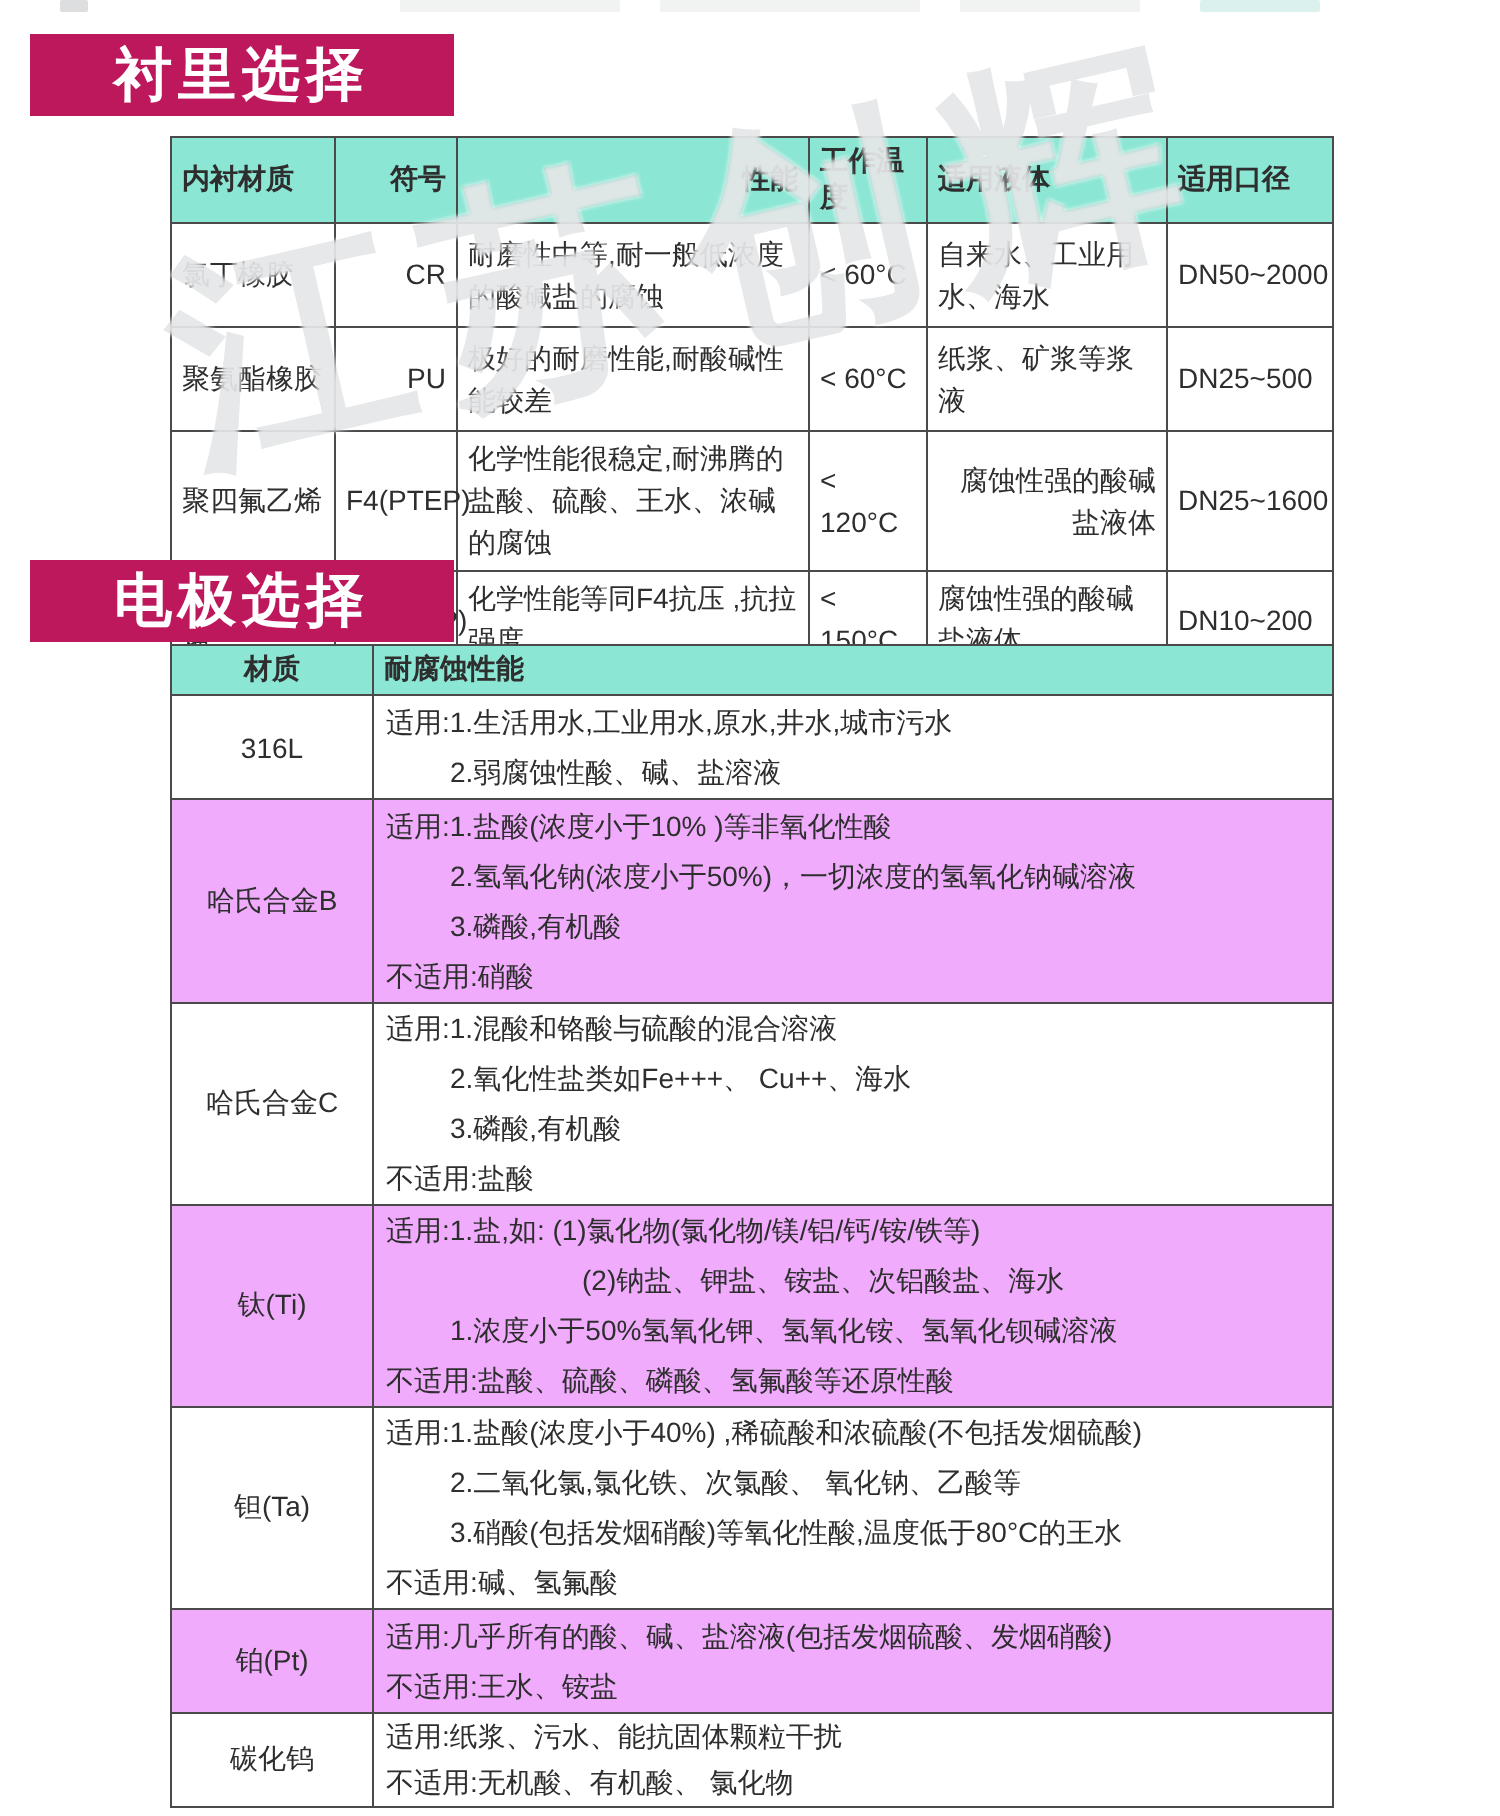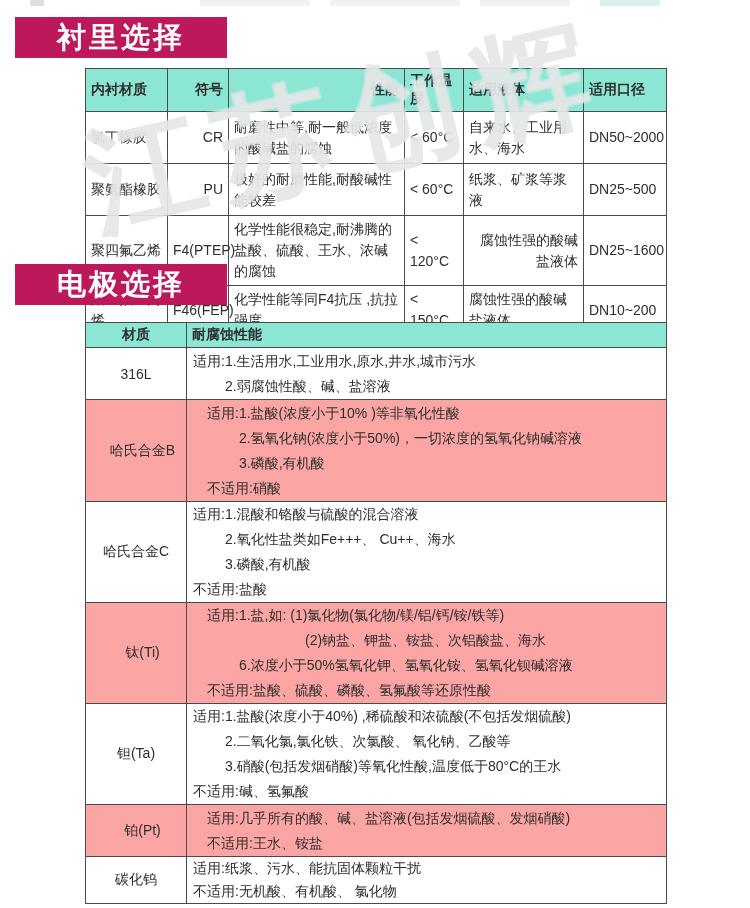--- a/index.html
+++ b/index.html
@@ -16,21 +16,21 @@
   .blip.b3{left:330px;width:130px;}
   .blip.b4{left:480px;width:90px;}
   .blip.b5{left:600px;width:60px;background:#39b29a;opacity:.18;}
 
   .banner{
     position:absolute;left:15px;width:212px;height:41px;background:#be185d;
     color:#ffffff;font-size:29px;font-weight:700;letter-spacing:3px;
     display:flex;align-items:center;justify-content:center;
   }
   .banner.one{top:17px;}
-  .banner.two{top:264px;font-family:Liberation Serif, serif;}
+  .banner.two{top:280px;font-family:Liberation Serif, serif;}
 
   table{border-collapse:collapse;table-layout:fixed;position:absolute;left:85px;background:#fff;}
   td,th{border:1px solid #4a4a4a;font-size:14px;vertical-align:middle;box-sizing:border-box;}
   th{background:#8ce6d4;font-weight:700;padding:3px 5px;text-align:left;}
 
   
   .t1{top:68px;width:581px;}
   .t1 th{height:32px;}
   .t1 th.c-center{text-align:right;}
   .t1 td{padding:3px 5px;line-height:21px;}
@@ -42,21 +42,21 @@
   
   .t2{top:322px;width:581px;}
   .t2 th{height:20px;}
   .t2 th.c-center{text-align:center;}
   .t2 td.mat{text-align:center;font-size:14px;}
   .t2 td.perf{padding:0;vertical-align:middle;}
   .t2 .line{line-height:25px;padding-right:4px;white-space:nowrap;overflow:hidden;}
   .t2 .ind0{padding-left:6px;}
   .t2 .ind1{padding-left:38px;}
   .t2 .ind2{padding-left:104px;}
-  .t2 tr.shade td{background:#fca5a5;padding-left:14px;}
+  .t2 tr.shade td{background:#f0abfc;}
   .t2 tr.h52 td{height:52px;}
   .t2 tr.h102 td{height:102px;}
   .t2 tr.h100 td{height:100px;}
   .t2 tr.h104 td{height:100px;}
   .t2 tr.h46 td{height:46px;}
   .t2 tr.h46 .line{line-height:23px;}
 
   .watermark{
     position:absolute;left:70px;top:110px;width:640px;
     font-size:118px;font-weight:700;letter-spacing:14px;white-space:nowrap;
@@ -177,21 +177,21 @@
         <div class="line ind1">2.氧化性盐类如Fe+++、 Cu++、海水</div>
         <div class="line ind1">3.磷酸,有机酸</div>
         <div class="line ind0">不适用:盐酸</div>
       </td>
     </tr>
     <tr class="h104 shade">
       <td class="mat">钛(Ti)</td>
       <td class="perf">
         <div class="line ind0">适用:1.盐,如: (1)氯化物(氯化物/镁/铝/钙/铵/铁等)</div>
         <div class="line ind2">(2)钠盐、钾盐、铵盐、次铝酸盐、海水</div>
-        <div class="line ind1">6.浓度小于50%氢氧化钾、氢氧化铵、氢氧化钡碱溶液</div>
+        <div class="line ind1">1.浓度小于50%氢氧化钾、氢氧化铵、氢氧化钡碱溶液</div>
         <div class="line ind0">不适用:盐酸、硫酸、磷酸、氢氟酸等还原性酸</div>
       </td>
     </tr>
     <tr class="h104">
       <td class="mat">钽(Ta)</td>
       <td class="perf">
         <div class="line ind0">适用:1.盐酸(浓度小于40%) ,稀硫酸和浓硫酸(不包括发烟硫酸)</div>
         <div class="line ind1">2.二氧化氯,氯化铁、次氯酸、 氧化钠、乙酸等</div>
         <div class="line ind1">3.硝酸(包括发烟硝酸)等氧化性酸,温度低于80°C的王水</div>
         <div class="line ind0">不适用:碱、氢氟酸</div>

